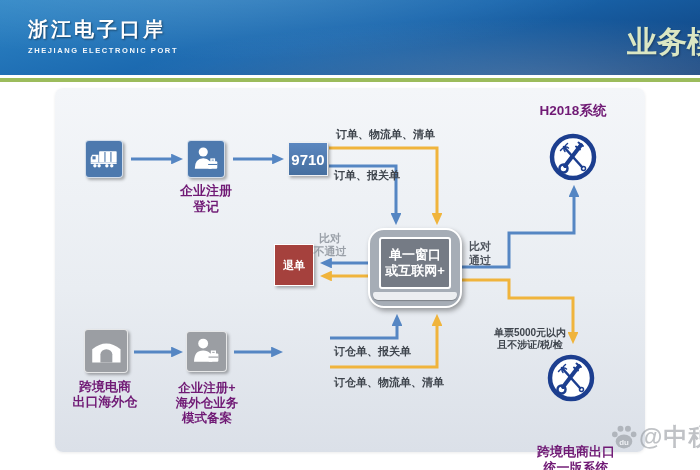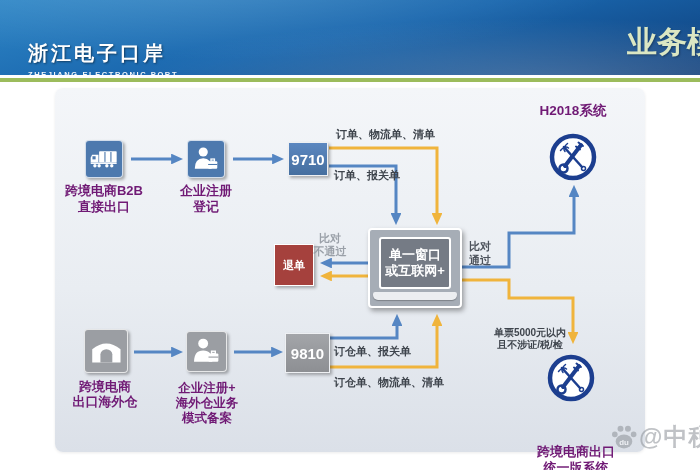--- a/index.html
+++ b/index.html
@@ -6,21 +6,21 @@
   .slide{position:relative;width:700px;height:470px;background:#fff;overflow:hidden;
          font-family:"Liberation Sans","DejaVu Sans",sans-serif;}
 
   
   .header{position:absolute;left:0;top:0;width:700px;height:75px;
     background:
       radial-gradient(ellipse at 78% 110%, rgba(255,255,255,.22), transparent 55%),
       radial-gradient(ellipse at 30% -30%, rgba(255,255,255,.15), transparent 60%),
       linear-gradient(168deg,#2e86c6 0%,#1a67ae 48%,#0d3c78 100%);}
   .logo{position:absolute;left:28px;top:16px;color:#fff;}
-  .logo-title{font-size:20px;font-weight:bold;letter-spacing:3px;text-shadow:1px 1px 2px rgba(0,0,0,.45);margin-top:24px;}
+  .logo-title{font-size:20px;font-weight:bold;letter-spacing:3px;text-shadow:1px 1px 2px rgba(0,0,0,.45);}
   .logo-sub{font-size:7.5px;letter-spacing:1.6px;margin-top:3px;font-weight:bold;opacity:.95;}
   .page-title{position:absolute;left:627px;top:22px;font-size:30px;font-weight:bold;
     color:#dbe7c3;white-space:nowrap;text-shadow:1px 1px 2px rgba(0,0,0,.3);}
   .green-rule{position:absolute;left:0;top:78px;width:700px;height:4px;background:#9cbc5c;}
 
   
   .panel{position:absolute;left:55px;top:88px;width:590px;height:364px;border-radius:8px;
     background:linear-gradient(to bottom,#f4f6f9 0%,#e9edf2 55%,#dbe0e8 100%);
     box-shadow:0 1px 3px rgba(0,0,0,.08);}
 
@@ -43,21 +43,21 @@
 
   
   .code-box{position:absolute;display:flex;align-items:center;justify-content:center;color:#fff;
     font-weight:bold;font-size:15px;border:1px solid #eef0f3;box-shadow:2px 2px 3px rgba(0,0,0,.3);
     box-sizing:border-box;}
   #box9710{left:288px;top:142px;width:40px;height:34px;background:linear-gradient(#5b87c0,#466f9f);}
   #box9810{left:285px;top:333px;width:45px;height:40px;background:linear-gradient(#a3a5a9,#8d8f93);}
 
   
   #single-window{position:absolute;left:368px;top:228px;width:94px;height:80px;background:#a6adb6;
-    border:2px solid #fff;border-radius:4px;box-shadow:2px 3px 5px rgba(0,0,0,.35);box-sizing:border-box;}
+    border:2px solid #fff;border-radius:16px;box-shadow:2px 3px 5px rgba(0,0,0,.35);box-sizing:border-box;}
   .laptop-screen{margin:7px 9px 0;height:48px;background:#757b85;border:2px solid #fff;border-radius:3px;
     display:flex;flex-direction:column;align-items:center;justify-content:center;color:#fff;
     font-weight:bold;font-size:13px;line-height:16px;white-space:nowrap;}
   .laptop-base{margin:3px 3px 0;height:8px;background:#eceef1;border-radius:2px 2px 5px 5px;
     box-shadow:0 1px 1px rgba(0,0,0,.25);}
 
   
   #return-box{position:absolute;left:274px;top:244px;width:40px;height:42px;background:#a5413d;
     border:1px solid #fff;box-shadow:2px 2px 3px rgba(0,0,0,.3);display:flex;align-items:center;
     justify-content:center;color:#fff;font-weight:bold;font-size:11px;box-sizing:border-box;}
@@ -171,21 +171,20 @@
     <svg viewBox="0 0 40 40">
       <circle cx="16" cy="10" r="6.5" fill="#fff"></circle>
       <path d="M4,34 q0,-15 12,-15 q12,0 12,15 z" fill="#fff"></path>
       <rect x="23" y="23" width="13" height="11" rx="1.5" fill="#fff"></rect>
       <rect x="27" y="20" width="5" height="3" fill="none" stroke="#fff" stroke-width="1.8"></rect>
       <rect x="23" y="27" width="13" height="1.5" class="cutout"></rect>
     </svg>
   </div>
 
   <div class="code-box" id="box9710">9710</div>
-  <div class="code-box" id="box9810">9810</div>
 
   <div id="single-window">
     <div class="laptop-screen">
       <span>单一窗口</span>
       <span>或互联网+</span>
     </div>
     <div class="laptop-base"></div>
   </div>
 
   <div id="return-box">退单</div>
@@ -206,24 +205,20 @@
     <g stroke="#1c3e8f" fill="none" stroke-linecap="round">
       <path d="M66,26 L34,68" stroke-width="8"></path>
       <circle cx="31" cy="73" r="8" stroke-width="5"></circle>
       <path d="M61,21 l9,7 M56,29 l8,6" stroke-width="4"></path>
       <path d="M32,30 L68,70" stroke-width="5"></path>
       <path d="M25,37 q9,-11 16,-5 M39,23 q-11,9 -5,16" stroke-width="3"></path>
       <circle cx="71" cy="73" r="4" stroke-width="3"></circle>
     </g>
   </svg>
 
-  <div class="node-label" id="lbl-b2b">
-    <div>跨境电商B2B</div>
-    <div>直接出口</div>
-  </div>
   <div class="node-label" id="lbl-reg-top">
     <div>企业注册</div>
     <div>登记</div>
   </div>
   <div class="node-label" id="lbl-h2018">H2018系统</div>
   <div class="node-label" id="lbl-overseas">
     <div>跨境电商</div>
     <div>出口海外仓</div>
   </div>
   <div class="node-label" id="lbl-reg-bottom">

